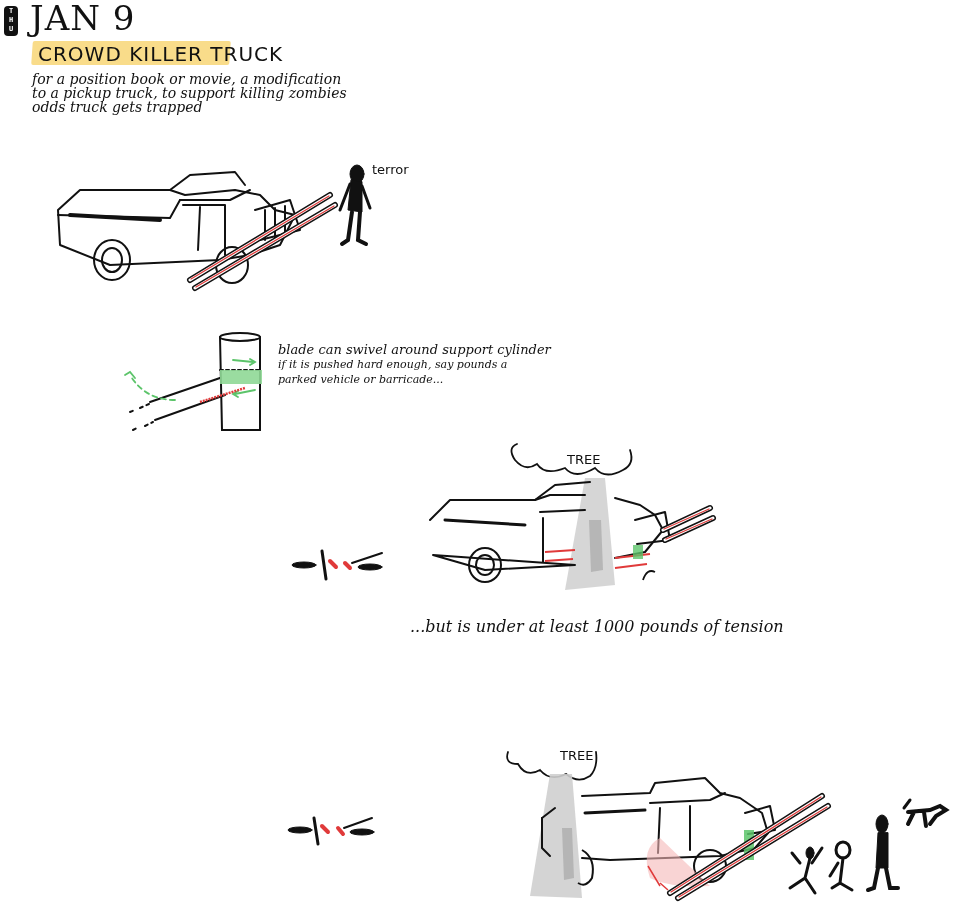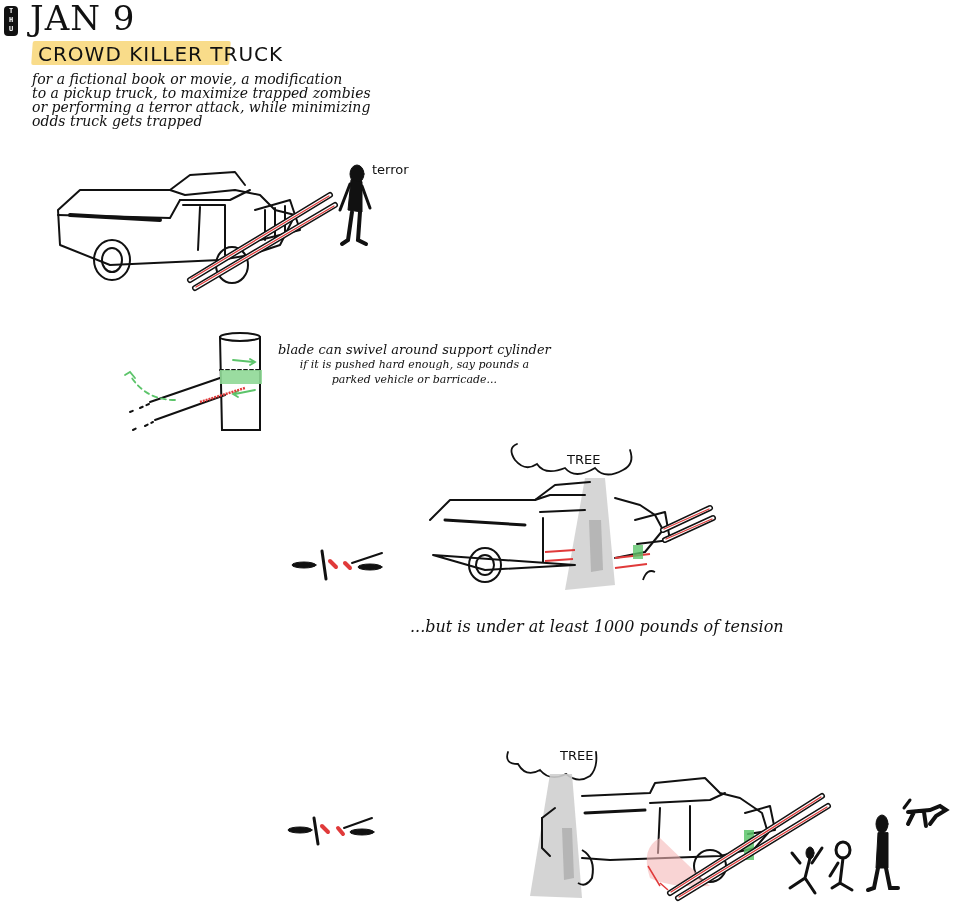--- a/index.html
+++ b/index.html
@@ -10,43 +10,42 @@
                color:#fff; font-size:7px; line-height:9px; text-align:center; padding-top:1px;
                font-family:"DejaVu Sans Mono", monospace; font-weight:bold; box-sizing:border-box; }
   .day-badge span { display:block; }
   .date { left:30px; top:-2px; font-family:"DejaVu Serif", serif; font-size:34px; letter-spacing:1px; }
   .title-hl { left:32px; top:41px; width:198px; height:24px; background:#f9dc8a; transform:skew(-4deg); border-radius:2px; }
   .title { left:38px; top:42px; font-size:20px; letter-spacing:1px; font-family:"DejaVu Sans", sans-serif; }
   .desc { left:32px; top:72px; width:340px; font-size:14px; line-height:14px; font-style:italic;
           font-family:"DejaVu Serif", serif; }
   .desc div { white-space:nowrap; }
   .label { font-size:13px; font-family:"DejaVu Sans", sans-serif; white-space:nowrap; }
-  .note1 { left:278px; top:342px; font-size:13px; line-height:15px; font-family:"DejaVu Serif", serif; font-style:italic;text-align:center; }
+  .note1 { left:278px; top:342px; font-size:13px; line-height:15px; font-family:"DejaVu Serif", serif; font-style:italic; }
   .note1 div { white-space:nowrap; }
   .note2 { left:410px; top:612px; font-size:16px; line-height:30px; font-family:"DejaVu Serif", serif; font-style:italic; }
   .note2 div { white-space:nowrap; }
   .note2 .l2 { padding-left:22px; }
   svg { position:absolute; overflow:visible; }
 </style>
 </head>
 <body>
 
 <div class="abs day-badge">
   <span>T</span>
   <span>H</span>
   <span>U</span>
 </div>
 <div class="abs date">JAN 9</div>
 <div class="abs title-hl"></div>
 <div class="abs title">CROWD KILLER TRUCK</div>
 
 <div class="abs desc">
-  <div>for a fictional book or movie, a modification</div>
-  <div>to a pickup truck, to maximize trapped zombies</div>
-  <div>or performing a terror attack, while minimizing</div>
+  <div>for a position book or movie, a modification</div>
+  <div>to a pickup truck, to support killing zombies</div>
   <div>odds truck gets trapped</div>
 </div>
 
 <svg style="left:50px;top:160px" width="400" height="140" viewBox="0 0 400 140">
   <g fill="none" stroke="#111" stroke-width="2" stroke-linejoin="round" stroke-linecap="round">
     <path d="M8 50 L30 30 L120 30 L135 35 L185 30 L210 35 L225 50 L245 55 L230 85 L200 95 L170 100 L60 105 L10 85 Z"></path>
     <path d="M8 55 L120 58 L130 40"></path>
     <path d="M120 30 L140 15 L185 12 L195 25"></path>
     <path d="M130 40 L180 40 L200 30"></path>
     <path d="M133 45 L175 45 L175 95"></path>

